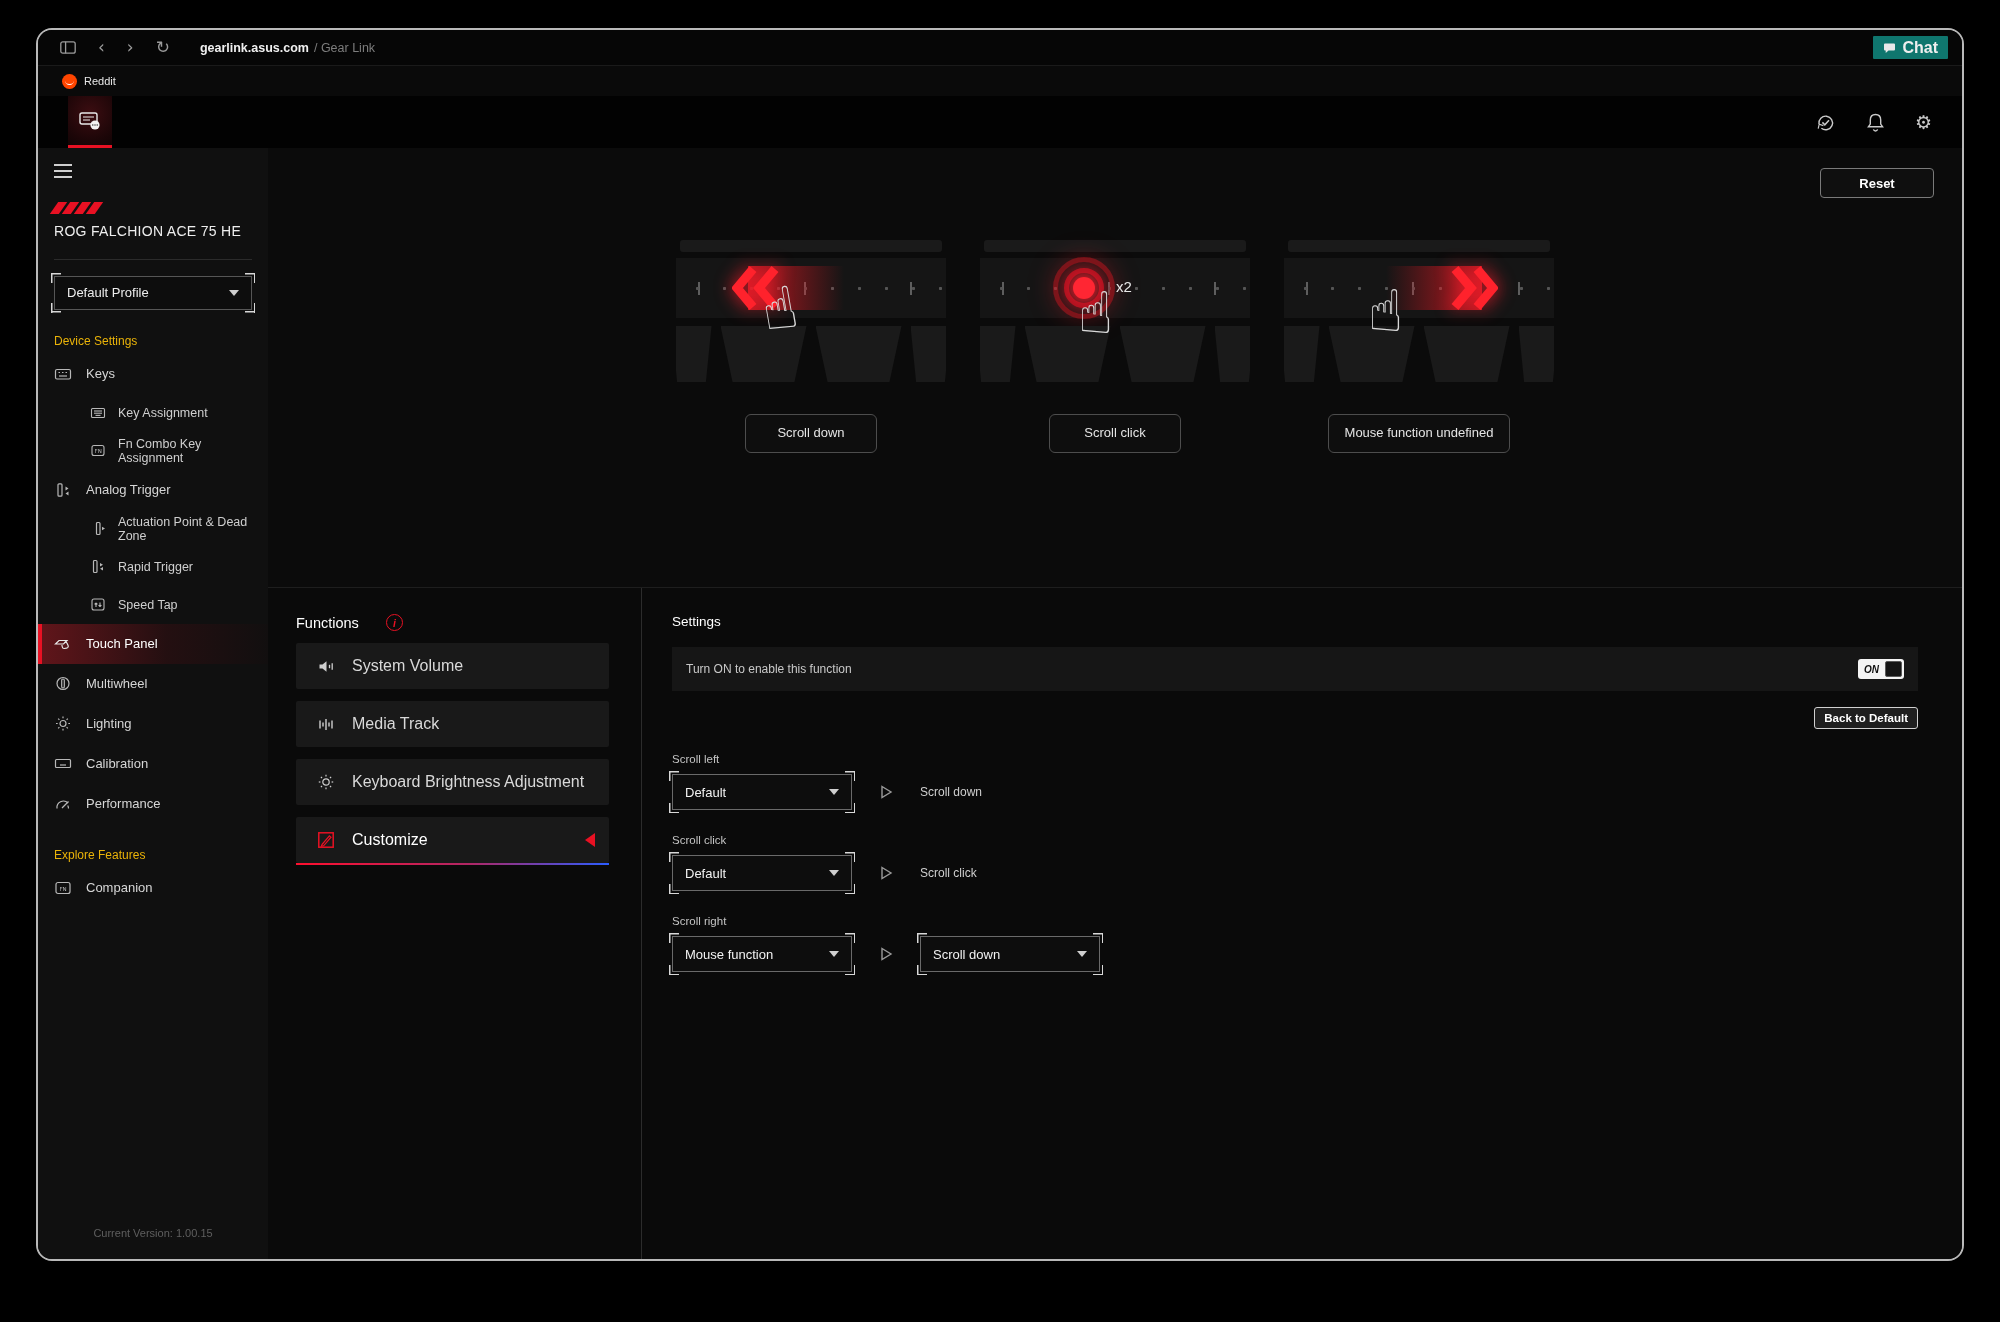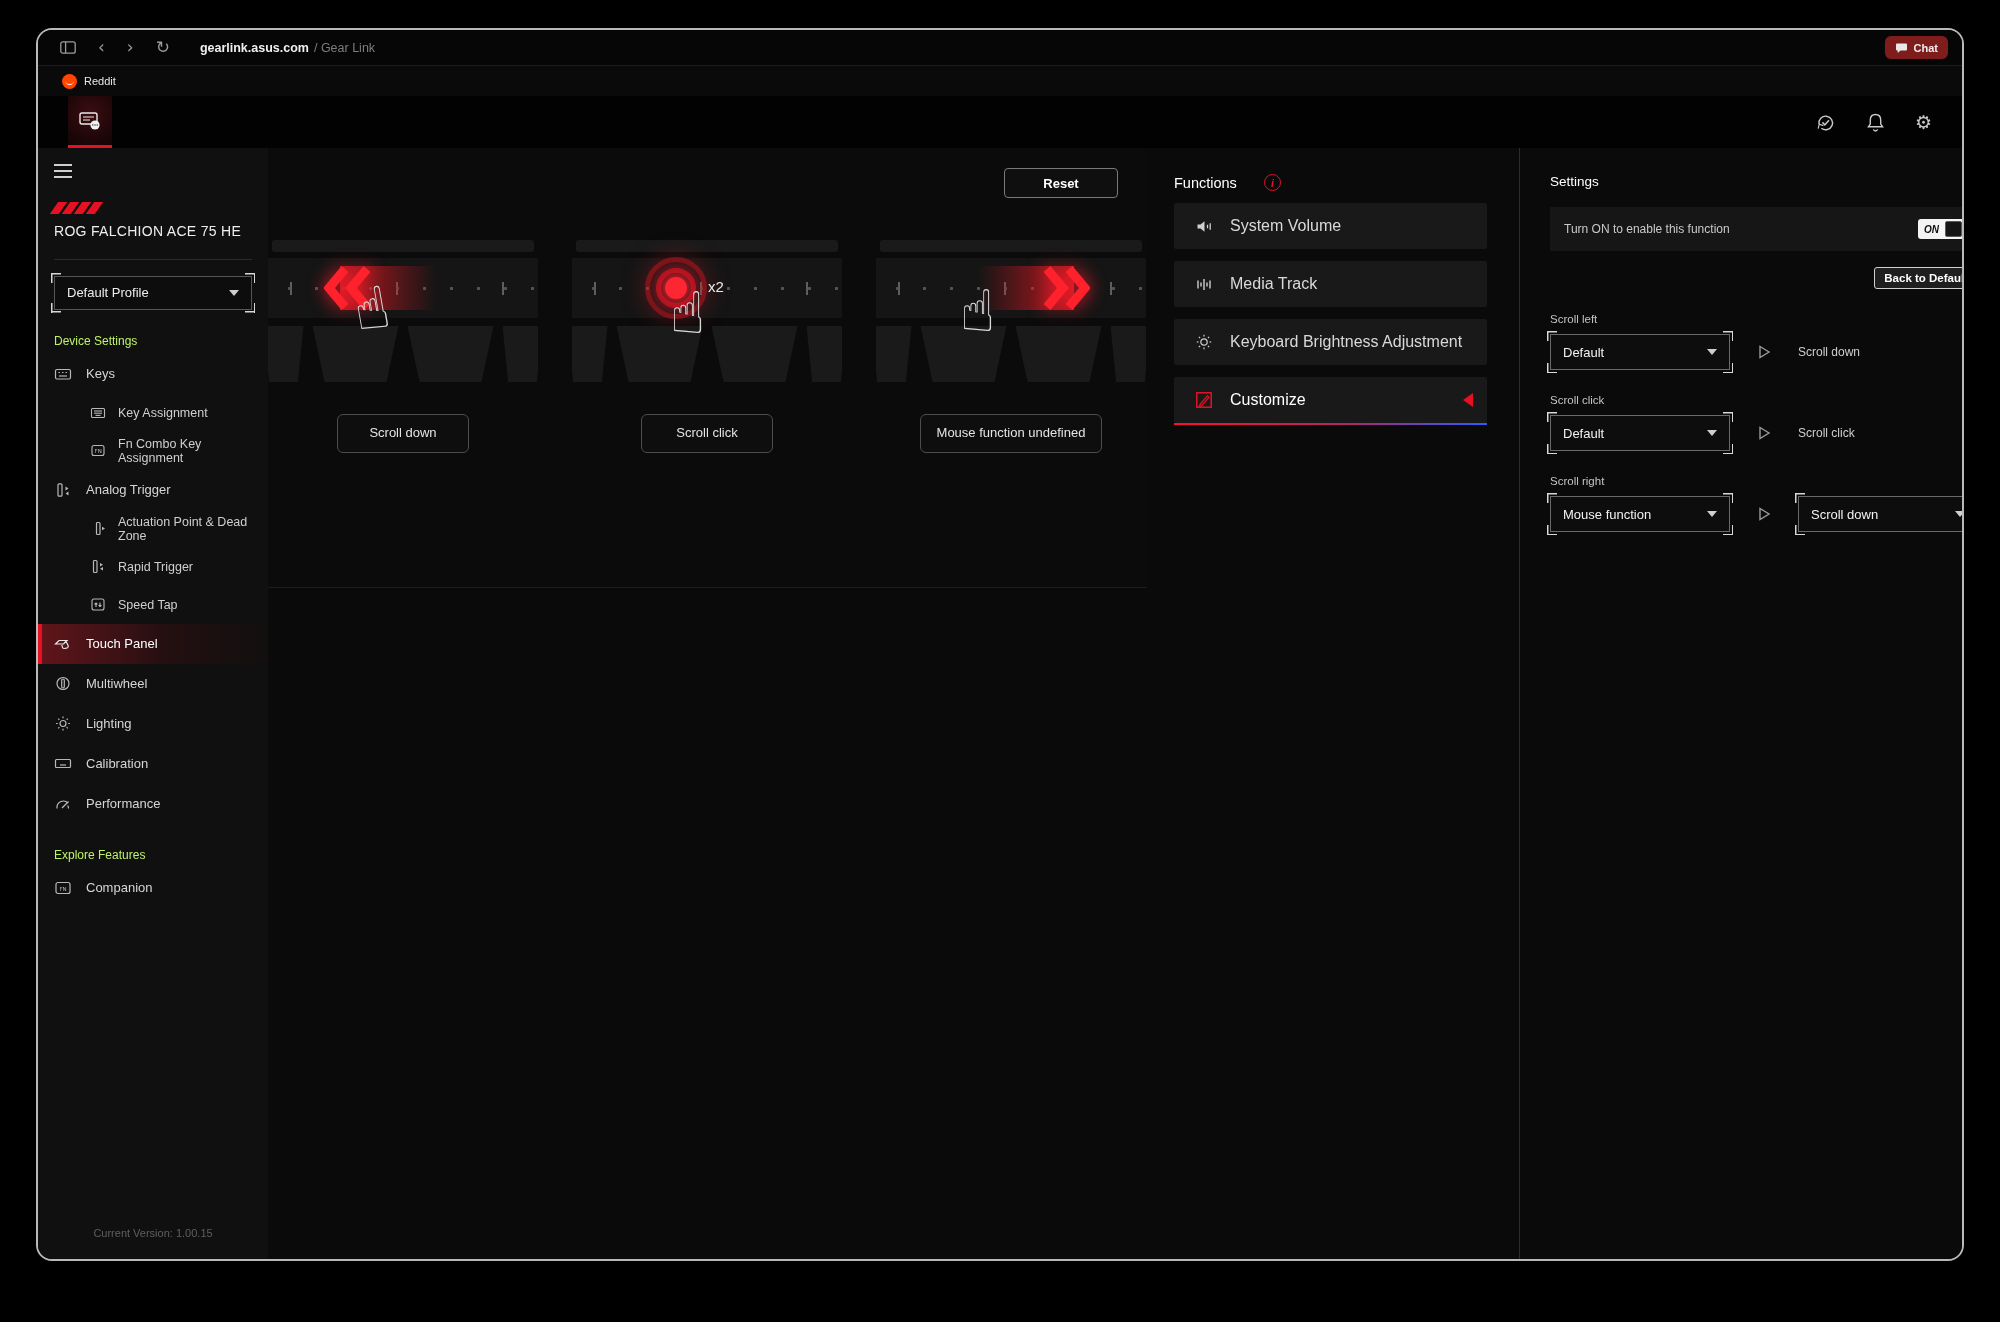--- a/index.html
+++ b/index.html
@@ -13,23 +13,23 @@
             overflow:hidden; display:flex; flex-direction:column; }
 
   
   .btoolbar { height:36px; background:#060606; display:flex; align-items:center;
               padding:0 14px 0 22px; border-bottom:1px solid #1a1a1a; flex:none; }
   .nav-btn { color:#9b9b9b; font-size:17px; line-height:1; margin-right:22px; cursor:default; }
   .sidebar-toggle svg { display:block; }
   .url-field { display:flex; align-items:baseline; margin-left:8px; font-size:12.5px; }
   .url-host { color:#f0f0f0; font-weight:700; }
   .url-rest { color:#7d7d7d; margin-left:5px; }
-  .chat-btn { margin-left:auto; background:#7f1d1d; border-radius:6px; height:23px;
+  .chat-btn { margin-left:auto; background:#0f766e; border-radius:1px; height:23px;
               display:flex; align-items:center; gap:6px; padding:0 10px;
-              color:#efefef; font-size:11px; font-weight:700; }
+              color:#efefef; font-size:16px; font-weight:700; }
   .bookmarks { height:30px; background:#0a0a0a; display:flex; align-items:center;
                padding-left:24px; flex:none; }
   .reddit-fav { width:15px; height:15px; border-radius:50%; background:#ff4500; position:relative; margin-right:7px; }
   .reddit-fav::after { content:""; position:absolute; left:3px; top:6px; width:9px; height:4px;
                border-bottom:1.5px solid #fff; border-radius:0 0 6px 6px; }
   .bookmark-label { color:#e8e8e8; font-size:11px; }
 
   
   .app-header { height:52px; background:#020202; display:flex; align-items:center;
                 padding:0 30px; flex:none; }
@@ -61,35 +61,35 @@
     background-position:0 0,0 0,100% 0,100% 0,0 100%,0 100%,100% 100%,100% 100%;
     background-size:10px 1.5px,1.5px 10px,10px 1.5px,1.5px 10px,
                     10px 1.5px,1.5px 10px,10px 1.5px,1.5px 10px;
     background-repeat:no-repeat; }
 
   .profile-dd { height:34px; border:1px solid #565656; background:#0d0d0d;
                 display:flex; align-items:center; padding:0 12px; color:#ededed; font-size:13px; }
   .caret-down { width:0; height:0; border-left:5px solid transparent; border-right:5px solid transparent;
                 border-top:6px solid #cfcfcf; margin-left:auto; }
 
-  .side-label { margin-top:24px; margin-bottom:6px; color:#bef264; font-size:12px; }
+  .side-label { margin-top:24px; margin-bottom:6px; color:#eab308; font-size:12px; }
   .side-item { display:flex; align-items:center; gap:14px; min-height:40px;
                color:#d6d6d6; font-size:13px; cursor:default; }
   .side-item .sicon { width:18px; flex:none; display:flex; justify-content:center; }
   .side-sub { padding-left:36px; min-height:38px; font-size:12.5px; color:#cfcfcf; gap:12px; }
   .side-sub .sicon { width:16px; }
   .side-item.active { margin:0 -16px; padding:0 16px 0 12px;
         border-left:4px solid #e81123;
         background:linear-gradient(90deg, rgba(110,22,28,.85) 0%, rgba(60,14,18,.45) 55%, rgba(30,8,10,.12) 100%);
         color:#ffffff; }
   .version { position:absolute; bottom:20px; left:0; width:100%; text-align:center;
              color:#5f5f5f; font-size:11px; }
 
   
-  .main { flex:1; background:#0a0a0a; display:flex; flex-direction:row; min-width:0; }
+  .main { flex:1; background:#0a0a0a; display:flex; flex-direction:column; min-width:0; }
   .stage { height:440px; position:relative; flex:none; border-bottom:1px solid #1e1e1e; background:#0b0b0b; }
   .reset-btn { position:absolute; top:20px; right:28px; width:114px; height:30px;
                background:#0f0f0f; border:1px solid #7a7a7a; border-radius:4px;
                color:#fff; font-size:13px; font-weight:700; display:flex;
                align-items:center; justify-content:center; }
 
   .cards-row { display:flex; justify-content:center; gap:34px; margin-top:92px; }
   .gcard { width:270px; display:flex; flex-direction:column; align-items:center; }
   .kb { width:270px; position:relative; }
   .kb-top { height:12px; background:#1a1a1a; border-radius:3px; margin:0 4px; }

